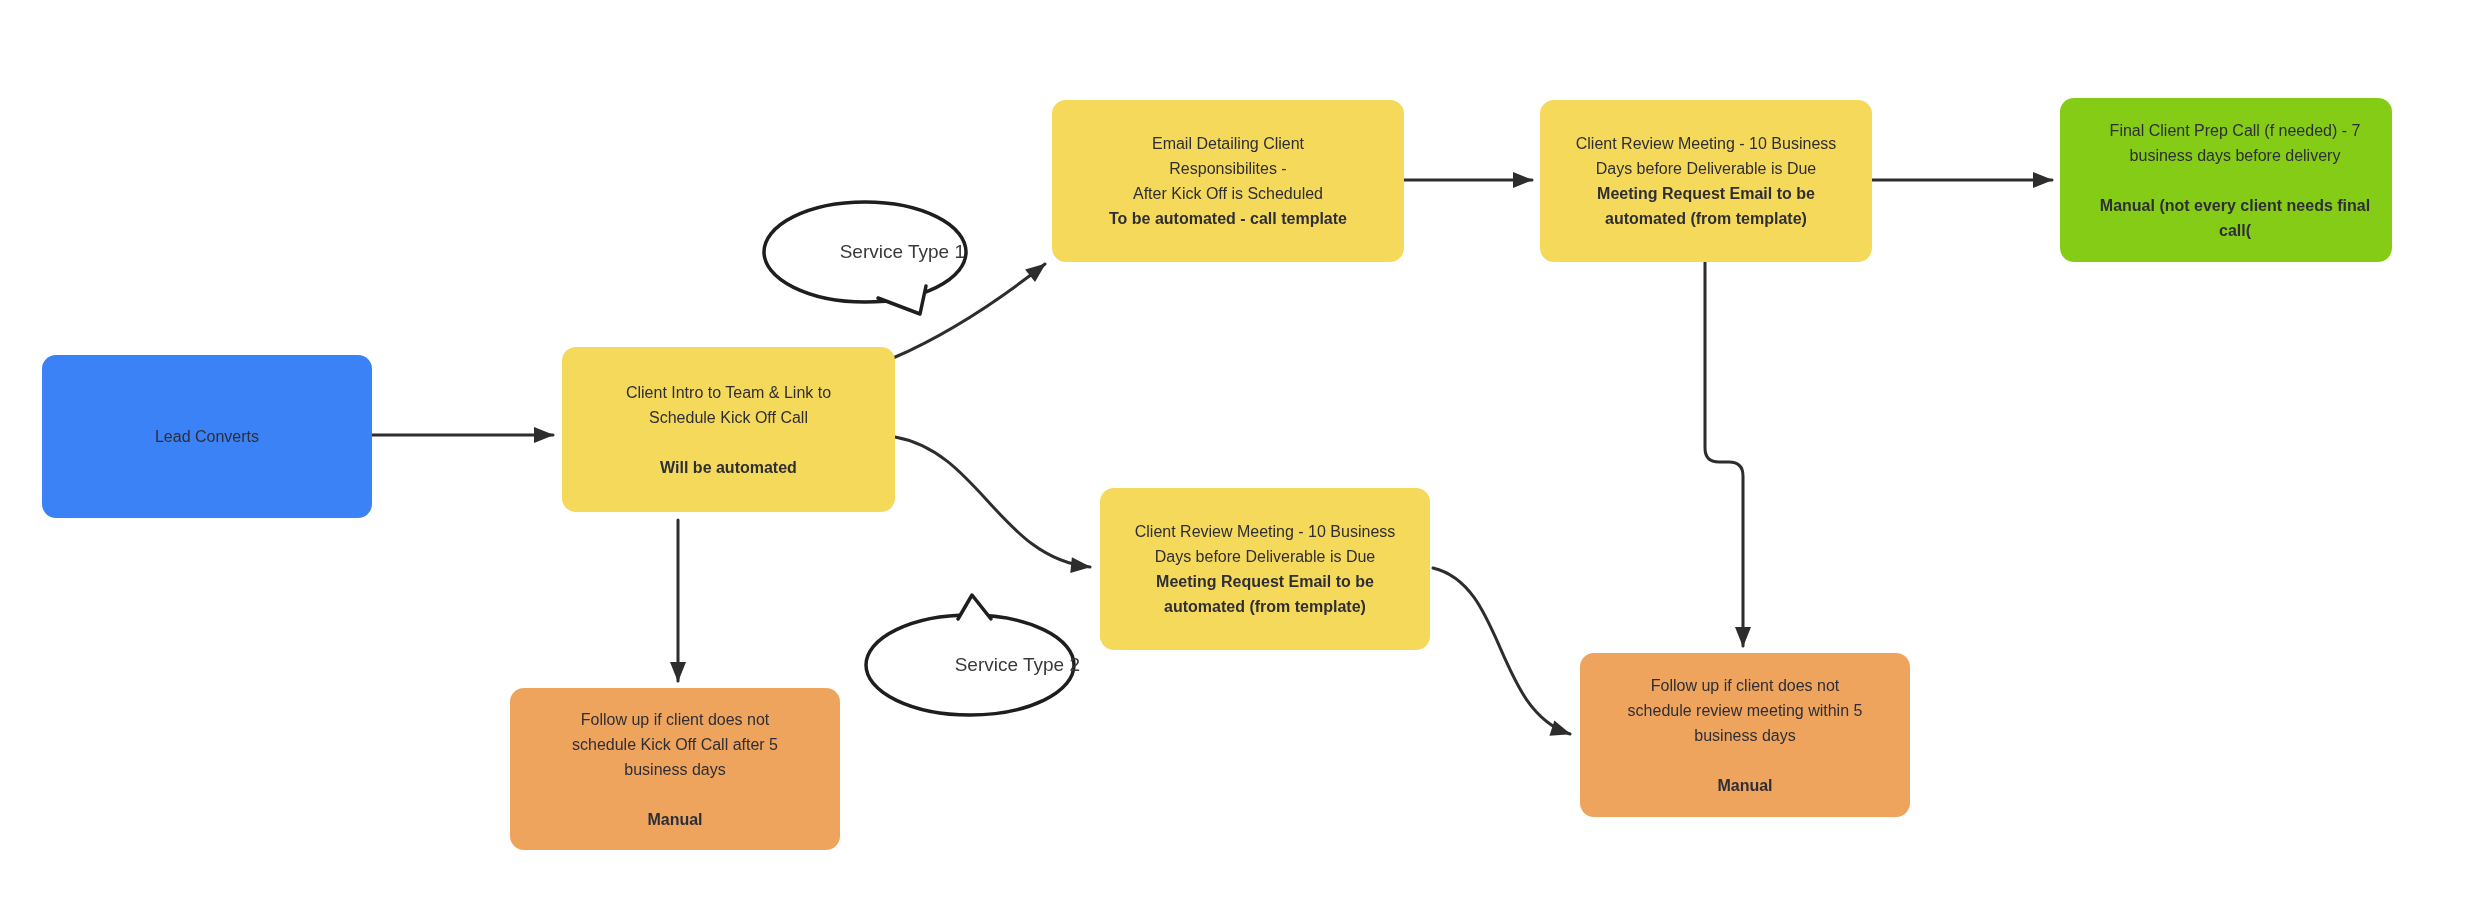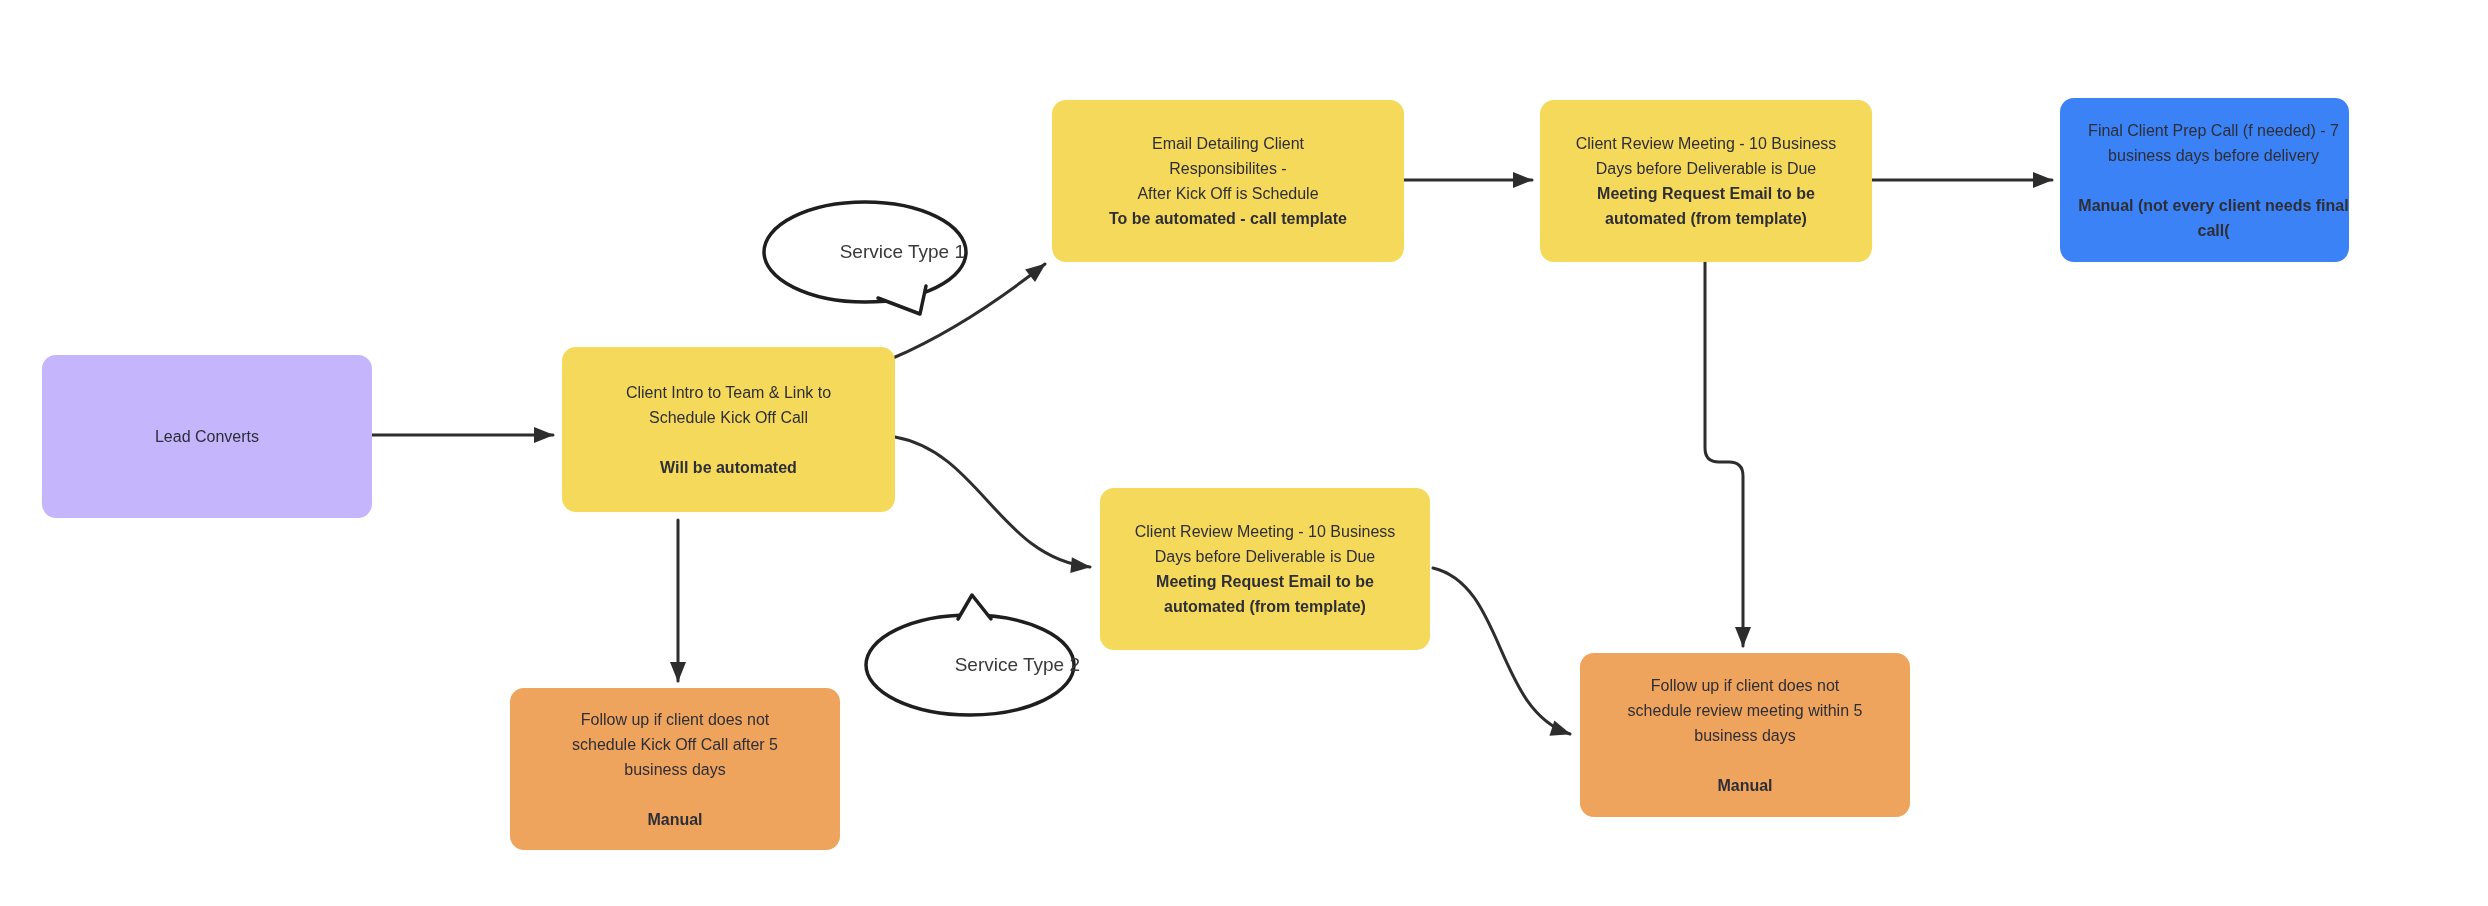--- a/index.html
+++ b/index.html
@@ -47,45 +47,45 @@
   <g>
     <ellipse class="bubble-shape" cx="865" cy="252" rx="101" ry="50"></ellipse>
     <path class="bubble-tail" d="M 878 298 L 920 314 L 926 286"></path>
   </g>
   <g>
     <ellipse class="bubble-shape" cx="970" cy="665" rx="104" ry="50"></ellipse>
     <path class="bubble-tail" d="M 958 619 L 972 595 L 991 619"></path>
   </g>
 </svg>
 
-<div class="node" style="left: 42px; top: 355px; width: 330px; height: 163px; background: #c4b5fd;">
+<div class="node" style="left: 42px; top: 355px; width: 330px; height: 163px; background: #3b82f6;">
   <div class="nl">Lead Converts</div>
 </div>
 
 <div class="node" style="left: 562px; top: 347px; width: 333px; height: 165px; background: rgb(245, 217, 90);">
   <div class="nl">Client Intro to Team &amp; Link to</div>
   <div class="nl">Schedule Kick Off Call</div>
   <div class="nl bold gap-before">Will be automated</div>
 </div>
 
 <div class="node" style="left: 1052px; top: 100px; width: 352px; height: 162px; background: rgb(245, 217, 90);">
   <div class="nl">Email Detailing Client</div>
   <div class="nl">Responsibilites -</div>
-  <div class="nl">After Kick Off is Schedule</div>
+  <div class="nl">After Kick Off is Scheduled</div>
   <div class="nl bold">To be automated - call template</div>
 </div>
 
 <div class="node" style="left: 1540px; top: 100px; width: 332px; height: 162px; background: rgb(245, 217, 90);">
   <div class="nl">Client Review Meeting - 10 Business</div>
   <div class="nl">Days before Deliverable is Due</div>
   <div class="nl bold">Meeting Request Email to be</div>
   <div class="nl bold">automated (from template)</div>
 </div>
 
-<div class="node" style="left: 2060px; top: 98px; width: 289px; height: 164px; background: #3b82f6; padding-left: 28px;">
+<div class="node" style="left: 2060px; top: 98px; width: 332px; height: 164px; background: #84cc16; padding-left: 28px;">
   <div class="nl">Final Client Prep Call (f needed) - 7</div>
   <div class="nl">business days before delivery</div>
   <div class="nl bold gap-before">Manual (not every client needs final</div>
   <div class="nl bold">call(</div>
 </div>
 
 <div class="node" style="left: 1100px; top: 488px; width: 330px; height: 162px; background: rgb(245, 217, 90);">
   <div class="nl">Client Review Meeting - 10 Business</div>
   <div class="nl">Days before Deliverable is Due</div>
   <div class="nl bold">Meeting Request Email to be</div>

